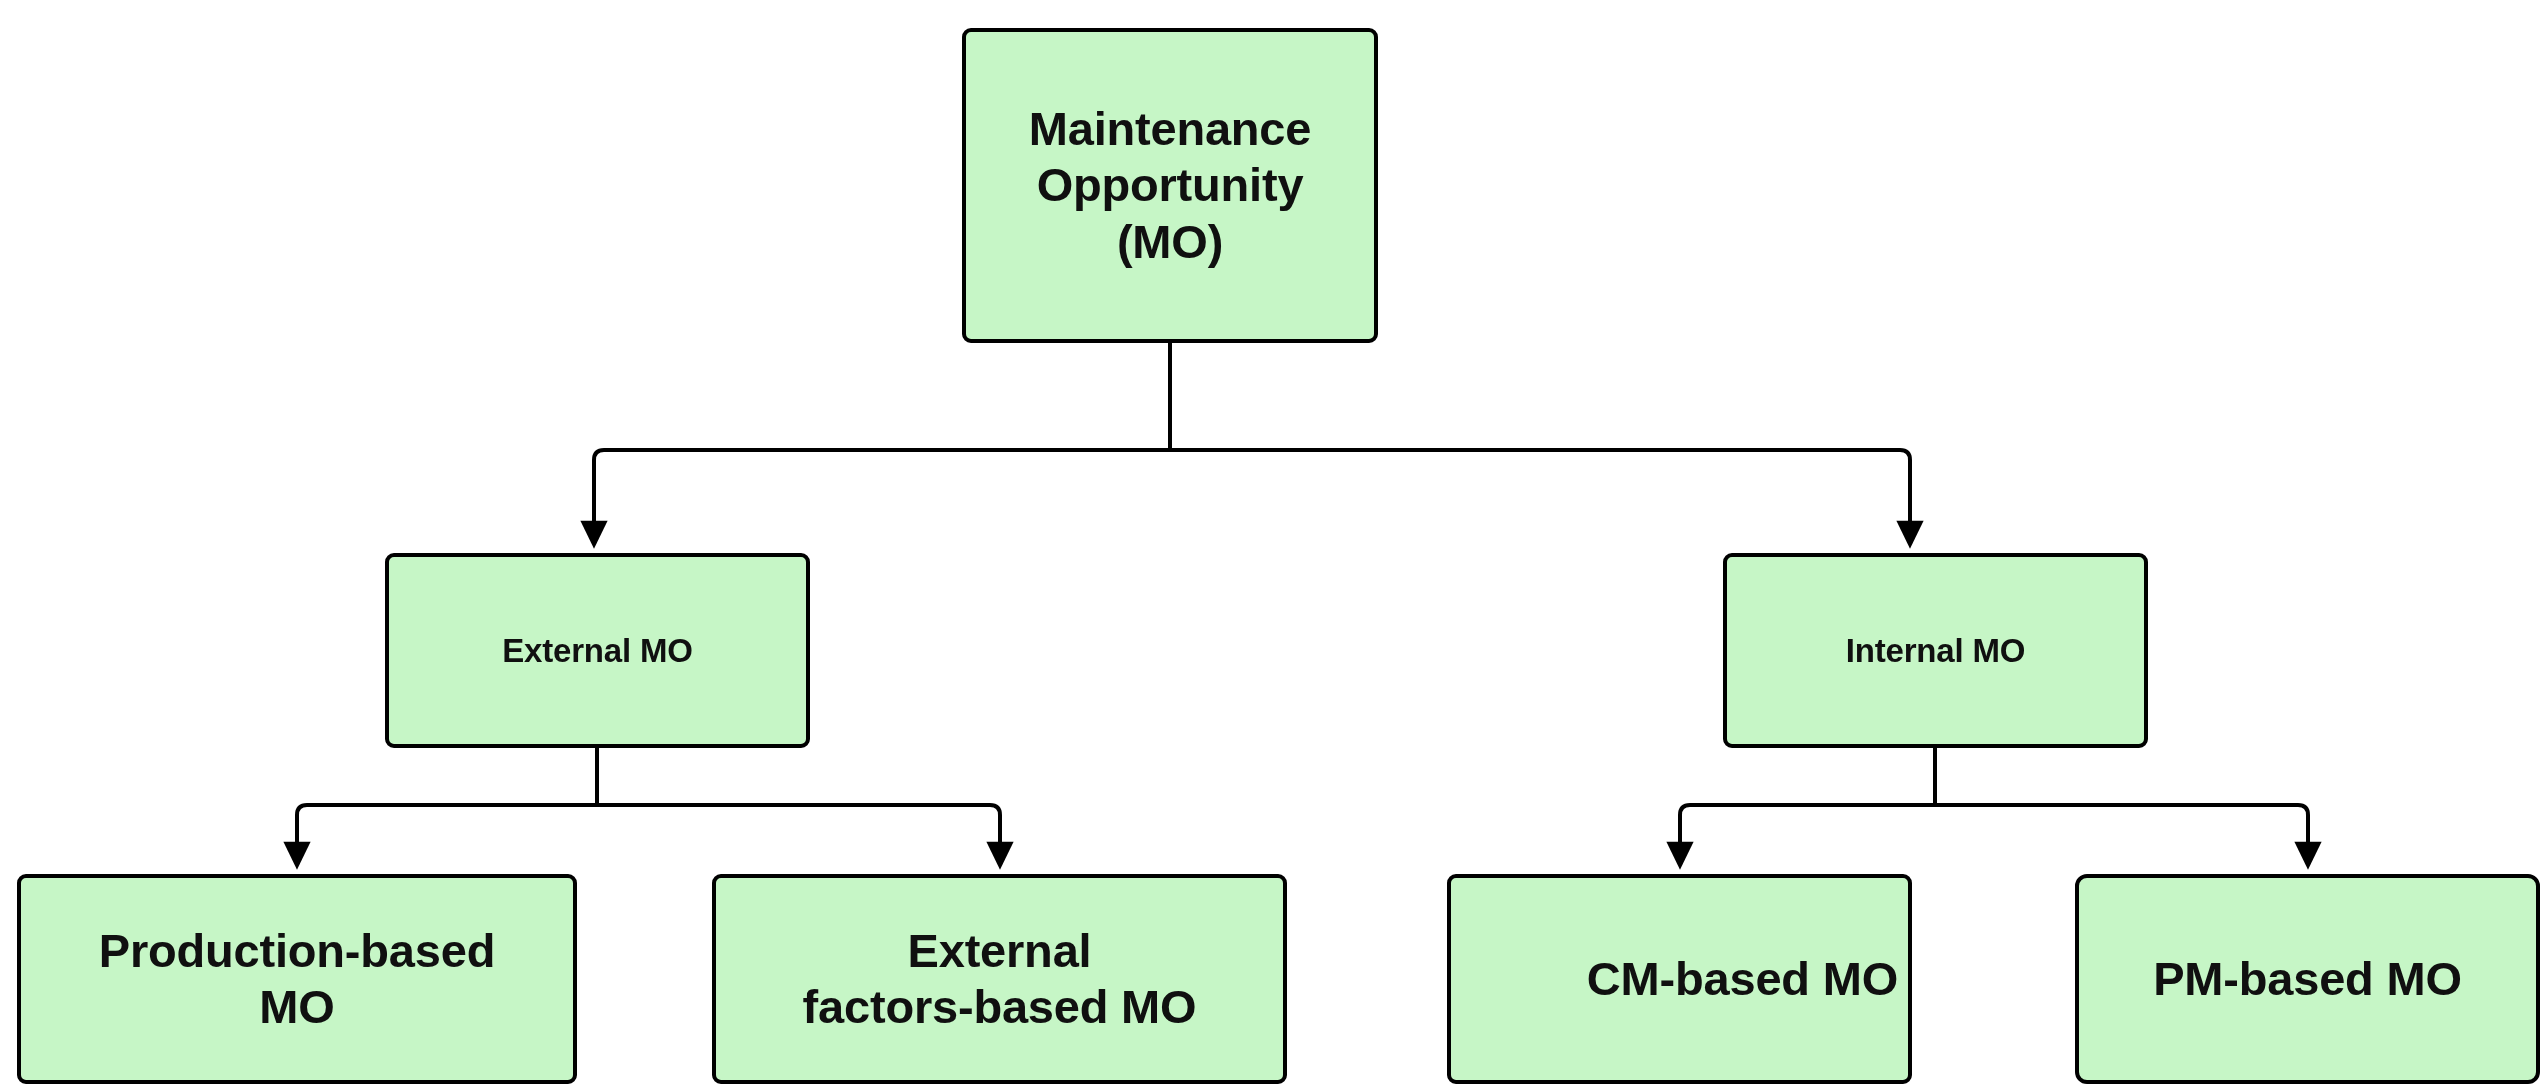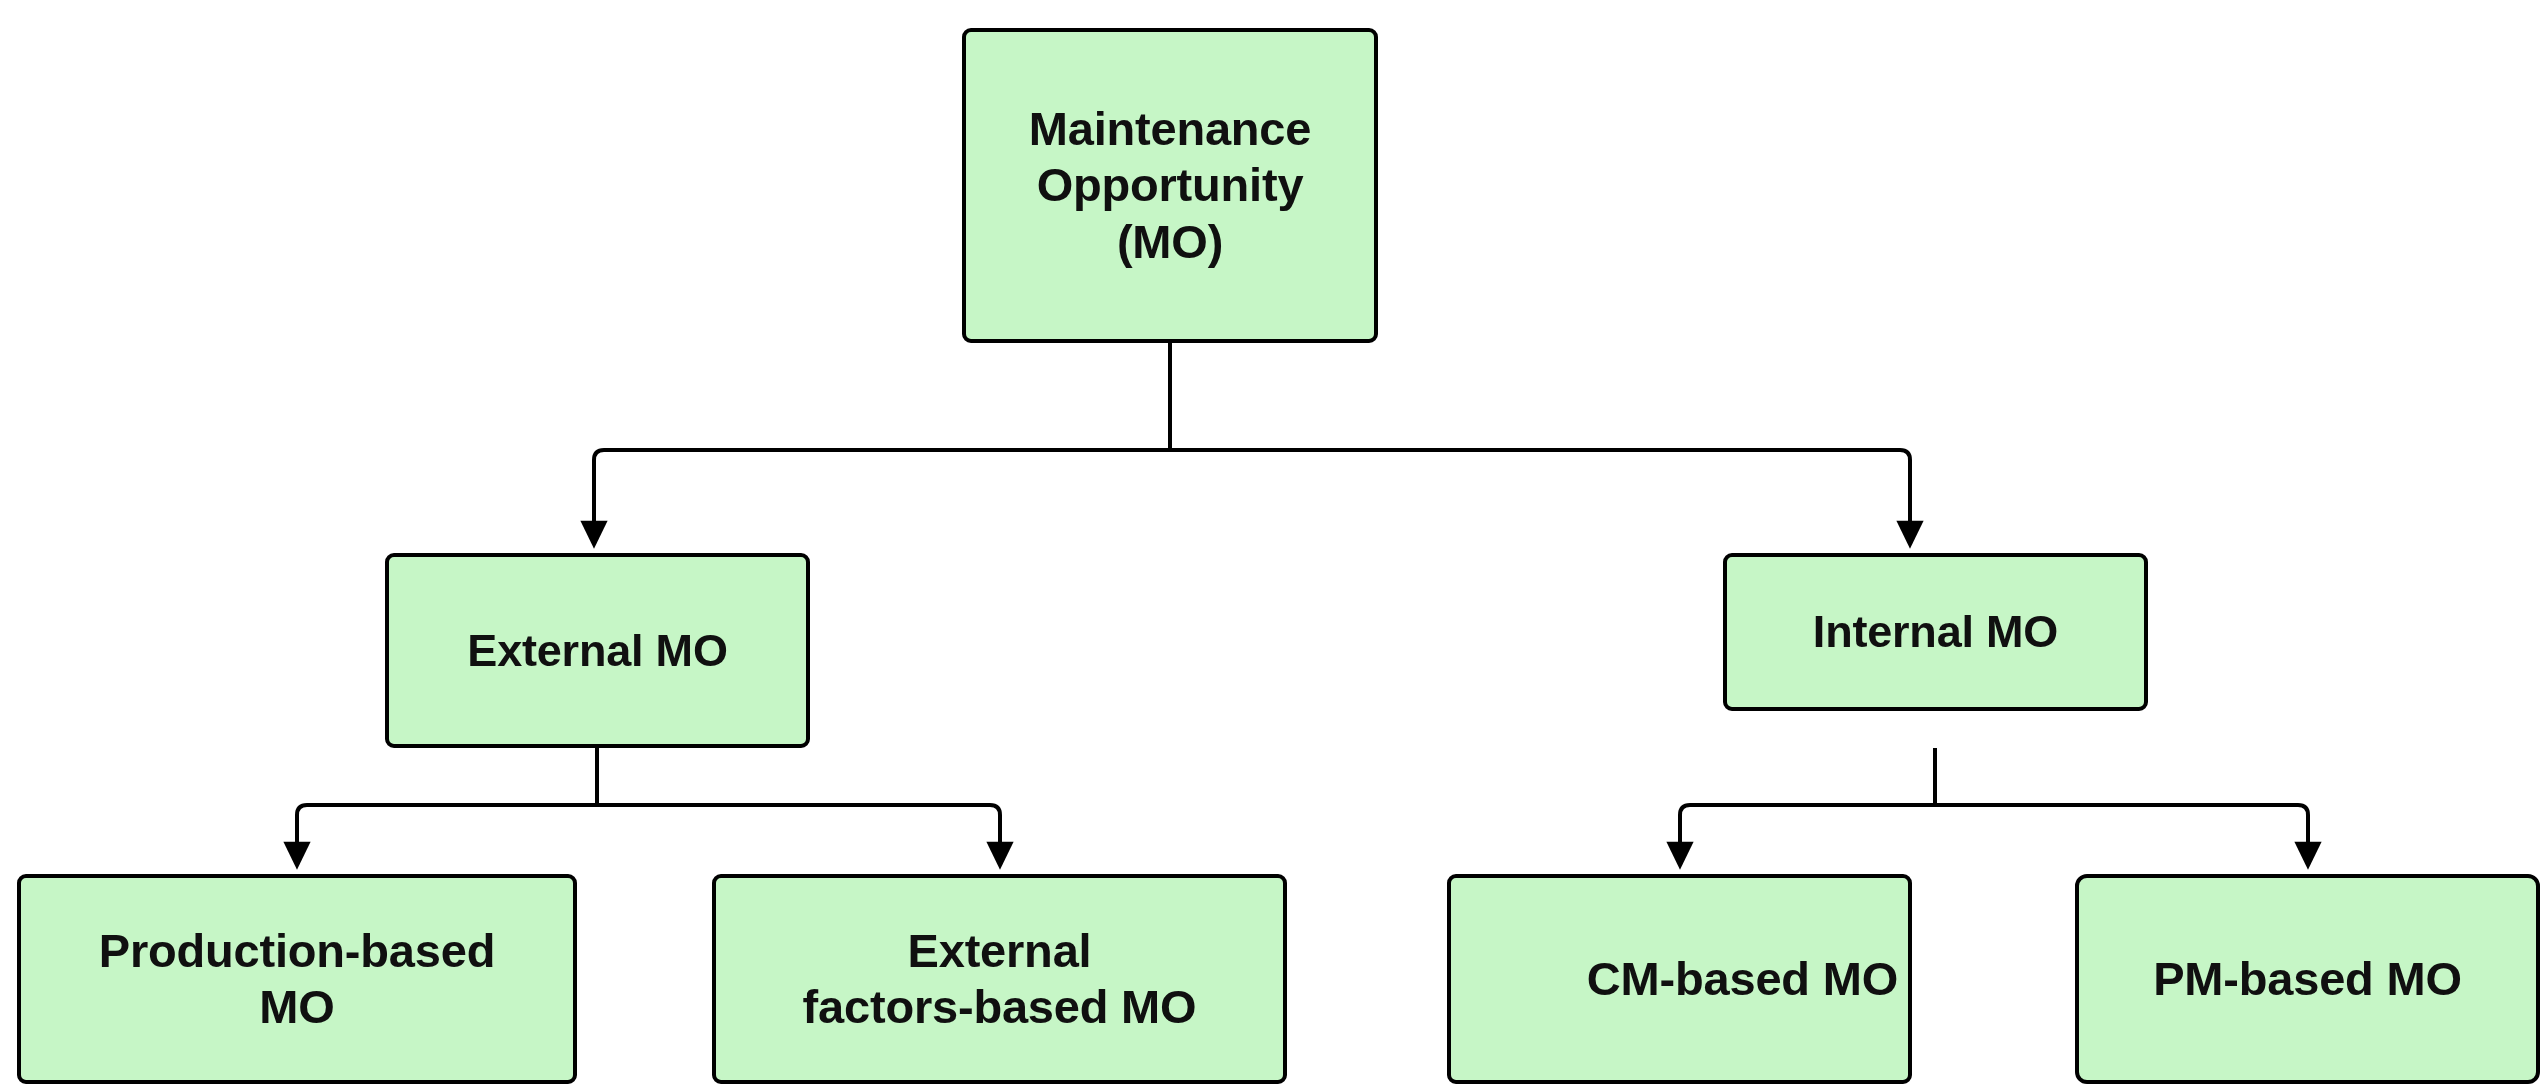--- a/index.html
+++ b/index.html
@@ -41,21 +41,21 @@
   }
   .node-label {
     font-weight: bold;
     color: #101010;
     line-height: 1.2;
     letter-spacing: -0.2px;
     padding: 0 10px;
     white-space: pre-line;
   }
   .lvl0 .node-label { font-size: 47px; }
-  .lvl1 .node-label { font-size: 45px; }
+  .lvl1 .node-label { font-size: 33px; }
   .lvl2 .node-label { font-size: 47px; }
 </style>
 </head>
 <body>
 
 <div id="canvas">
 
   <svg id="edge-layer" viewBox="0 0 2541 1084" width="2541" height="1084" xmlns="http://www.w3.org/2000/svg">
     <defs>
       <marker id="arrowhead" markerWidth="8" markerHeight="8" refX="4.2" refY="4" orient="auto" markerUnits="strokeWidth">
@@ -79,21 +79,21 @@
   <div class="node lvl0" style="left:962px; top:28px; width:416px; height:315px;">
     <span class="node-label">Maintenance
 Opportunity
 (MO)</span>
   </div>
 
   <div class="node lvl1" style="left:385px; top:553px; width:425px; height:195px;">
     <span class="node-label">External MO</span>
   </div>
 
-  <div class="node lvl1" style="left:1723px; top:553px; width:425px; height:158px;">
+  <div class="node lvl1" style="left:1723px; top:553px; width:425px; height:195px;">
     <span class="node-label">Internal MO</span>
   </div>
 
   <div class="node lvl2" style="left:712px; top:874px; width:575px; height:210px;">
     <span class="node-label">External
 factors-based MO</span>
   </div>
 
   <div class="node lvl2" style="left:17px; top:874px; width:560px; height:210px;">
     <span class="node-label">Production-based

